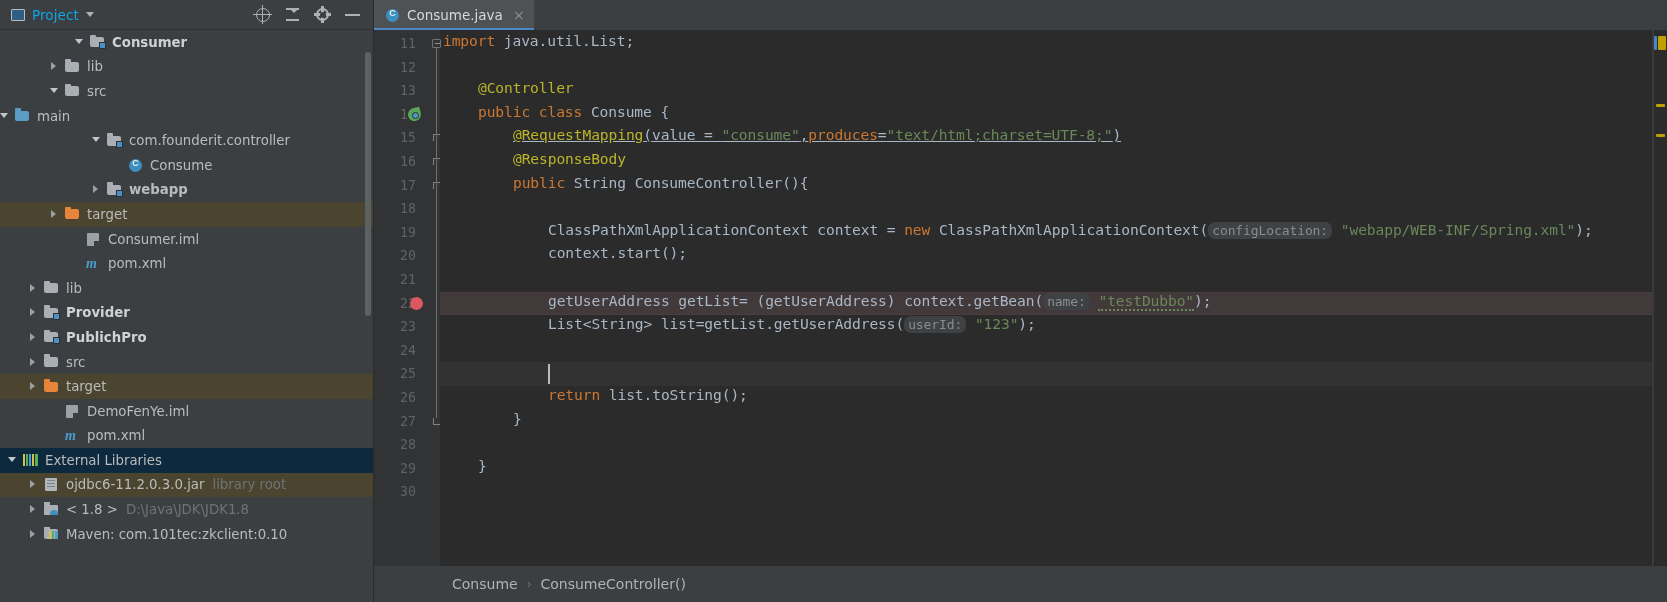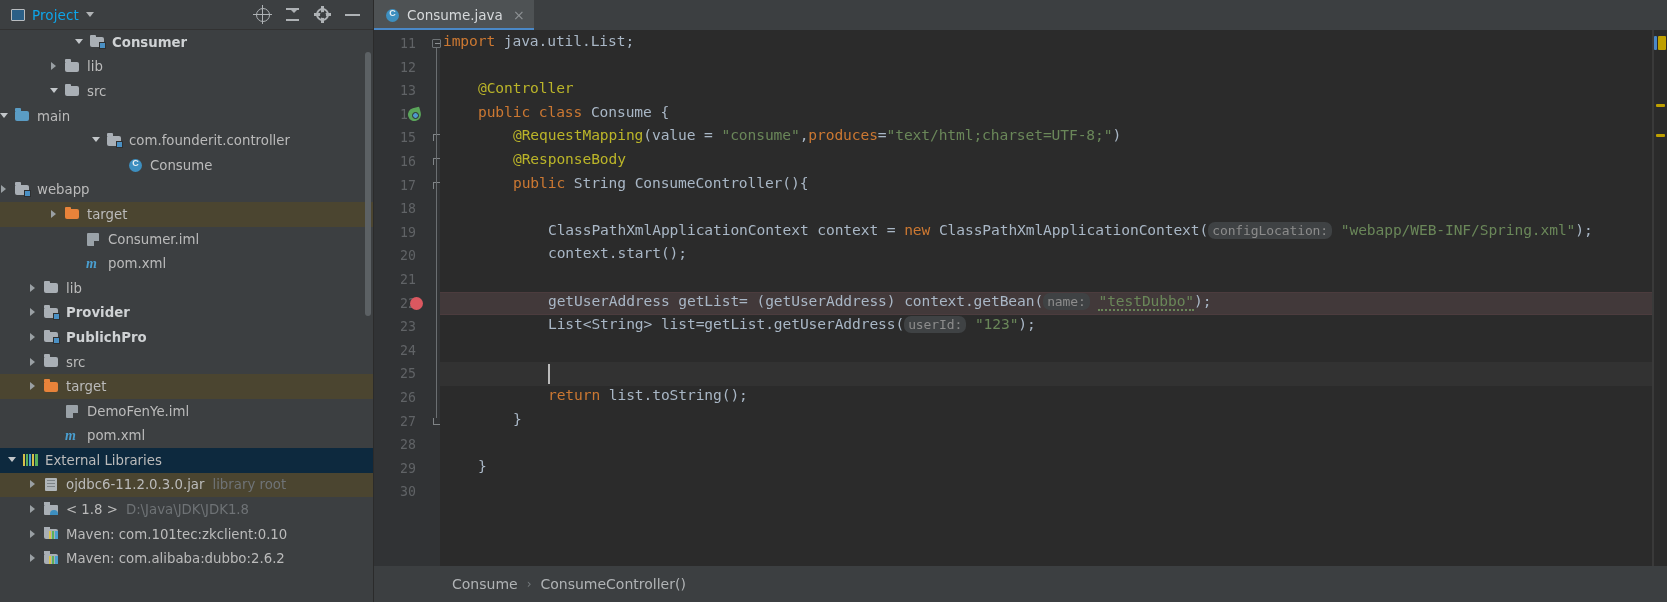--- a/index.html
+++ b/index.html
@@ -271,21 +271,21 @@
           </span>
           <span class="label">com.founderit.controller</span>
         </div>
         <div class="row" style="padding-left: 113px;">
           <span class="arrow none"></span>
           <span class="ficon">
             <span class="cls"></span>
           </span>
           <span class="label">Consume</span>
         </div>
-        <div class="row" style="">
+        <div class="row" style="padding-left: 92px; font-weight: bold;">
           <span class="arrow closed"></span>
           <span class="ficon">
             <span class="fo"></span>
             <span class="badge-b"></span>
           </span>
           <span class="label">webapp</span>
         </div>
         <div class="row sel-olive" style="padding-left: 50px;">
           <span class="arrow closed"></span>
           <span class="ficon">
@@ -380,27 +380,20 @@
           </span>
           <span class="label">&lt; 1.8 &gt;</span>
           <span class="sub">D:\Java\JDK\JDK1.8</span>
         </div>
         <div class="row" style="padding-left: 29px;">
           <span class="arrow closed"></span>
           <span class="ficon">
             <span class="mlib"></span>
           </span>
           <span class="label">Maven: com.101tec:zkclient:0.10</span>
-        </div>
-        <div class="row" style="padding-left: 29px;">
-          <span class="arrow closed"></span>
-          <span class="ficon">
-            <span class="mlib"></span>
-          </span>
-          <span class="label">Maven: com.alibaba:dubbo:2.6.2</span>
         </div>
       </div>
 
     <div class="sb-track">
       <div class="sb-thumb"></div>
     </div>
   </div>
 
   <div class="editor-area">
 
@@ -457,21 +450,21 @@
           <div class="fold" style="top: 379.6px;">
             <span class="cor-b"></span>
           </div>
           <div class="fold-line" style="top: 18px; height: 369.6px;"></div>
         </div>
       <div class="codearea" id="codearea">
           <div class="cl" style="top: 2px; left: 3px;"><span class="kw">import </span><span class="ident">java.util.List;</span></div>
           <div class="cl" style="top: 25.6px; left: 3px;"></div>
           <div class="cl" style="top: 49.2px; left: 38px;"><span class="ann">@Controller</span></div>
           <div class="cl" style="top: 72.8px; left: 38px;"><span class="kw">public </span><span class="kw">class </span><span class="ident">Consume {</span></div>
-          <div class="cl" style="top: 96.4px; left: 73px;"><span class="ann">@RequestMapping</span><span class="ident">(value = </span><span class="str">"consume"</span><span class="ident">,</span><span class="kw">produces</span><span class="ident">=</span><span class="str">"text/html;charset=UTF-8;"</span><span class="ident">)</span></div>
+          <div class="cl" style="top: 96.4px; left: 73px; text-decoration: underline;"><span class="ann">@RequestMapping</span><span class="ident">(value = </span><span class="str">"consume"</span><span class="ident">,</span><span class="kw">produces</span><span class="ident">=</span><span class="str">"text/html;charset=UTF-8;"</span><span class="ident">)</span></div>
           <div class="cl" style="top: 120px; left: 73px;"><span class="ann">@ResponseBody</span></div>
           <div class="cl" style="top: 143.6px; left: 73px;"><span class="kw">public </span><span class="ident">String </span><span class="ident">ConsumeController</span><span class="ident">(){</span></div>
           <div class="cl" style="top: 167.2px; left: 3px;"></div>
           <div class="cl" style="top: 190.8px; left: 108px;"><span class="ident">ClassPathXmlApplicationContext context = </span><span class="kw">new </span><span class="ident">ClassPathXmlApplicationContext(</span><span class="hint">configLocation:</span><span class="ident"> </span><span class="str">"webapp/WEB-INF/Spring.xml"</span><span class="ident">);</span></div>
           <div class="cl" style="top: 214.4px; left: 108px;"><span class="ident">context.start();</span></div>
           <div class="cl" style="top: 238px; left: 3px;"></div>
           <div class="lhl redline" style="top: 261.6px;"></div>
           <div class="cl" style="top: 261.6px; left: 108px;"><span class="ident">getUserAddress getList= (getUserAddress) context.getBean(</span><span class="hint">name:</span><span class="ident"> </span><span class="str typo">"testDubbo"</span><span class="ident">);</span></div>
           <div class="cl" style="top: 285.2px; left: 108px;"><span class="ident">List&lt;String&gt; list=getList.getUserAddress(</span><span class="hint">userId:</span><span class="ident"> </span><span class="str">"123"</span><span class="ident">);</span></div>
           <div class="cl" style="top: 308.8px; left: 3px;"></div>

